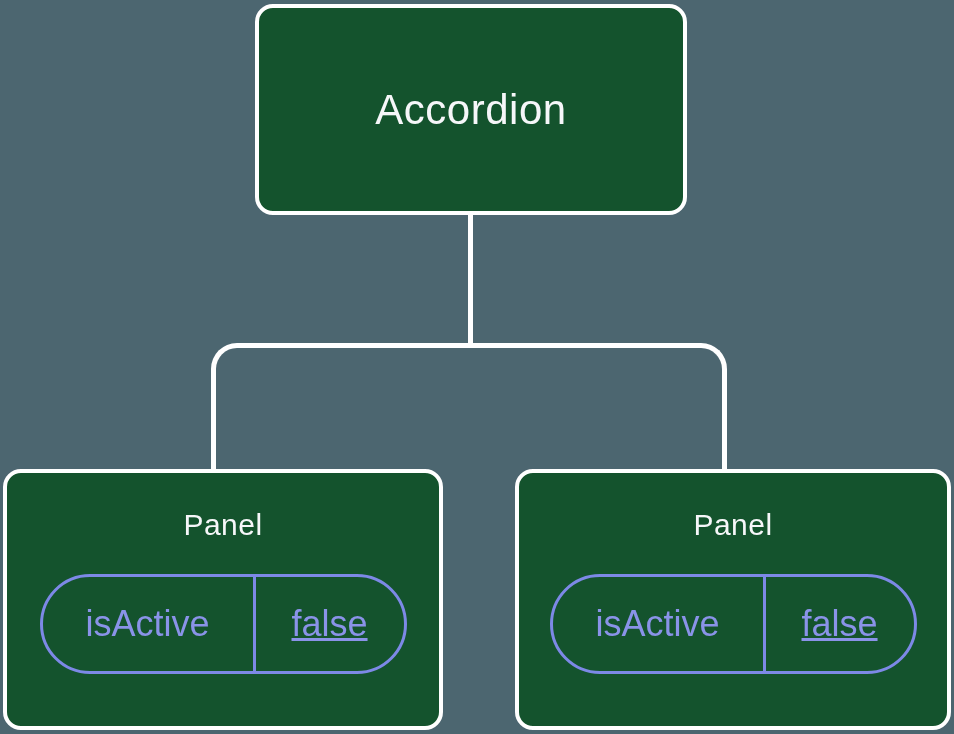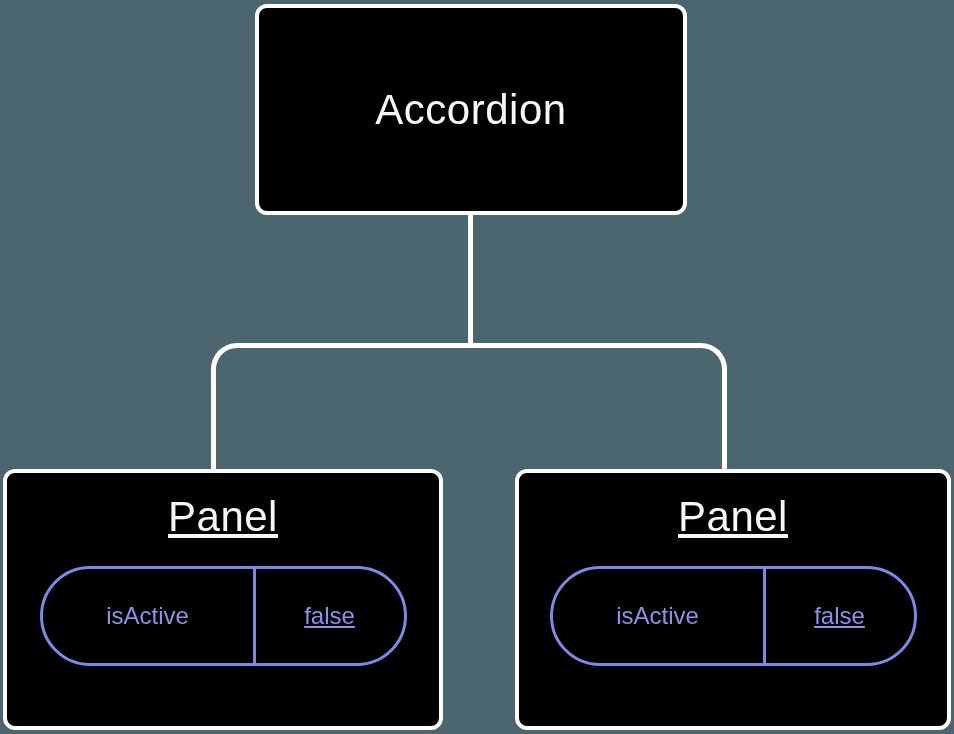--- a/index.html
+++ b/index.html
@@ -10,23 +10,23 @@
   }
   .stage {
     position: relative;
     width: 954px;
     height: 734px;
     background: #4C6670;
     overflow: hidden;
   }
   .node {
     position: absolute;
-    background: #000000;
+    background: #14532d;
     border: 4px solid #FFFFFF;
-    border-radius: 12px;
+    border-radius: 18px;
     box-sizing: border-box;
     color: #F6F7F9;
   }
   .root-node {
     left: 255px;
     top: 4px;
     width: 432px;
     height: 211px;
     display: flex;
     align-items: center;
@@ -62,37 +62,36 @@
   .panel-node {
     top: 469px;
     height: 261px;
     display: flex;
     flex-direction: column;
     align-items: center;
   }
   .panel-left  { left: 3px;   width: 440px; }
   .panel-right { left: 515px; width: 436px; }
   .panel-title {
-    margin-top: 20px;
-    font-size: 42px;
+    margin-top: 28px;
+    font-size: 30px;
     font-weight: 500;
     line-height: 48px;
     letter-spacing: 0.5px;
-    text-decoration: underline;
   }
   .state-pill {
     margin-top: 25px;
     width: 367px;
     height: 100px;
     box-sizing: border-box;
     border: 3px solid #7D89E6;
     border-radius: 52px;
     display: flex;
     color: #8A93E8;
-    font-size: 24px;
+    font-size: 36px;
     overflow: hidden;
   }
   .pill-key {
     flex: 1.42;
     display: flex;
     align-items: center;
     justify-content: center;
     border-right: 3px solid #7D89E6;
   }
   .pill-value {

